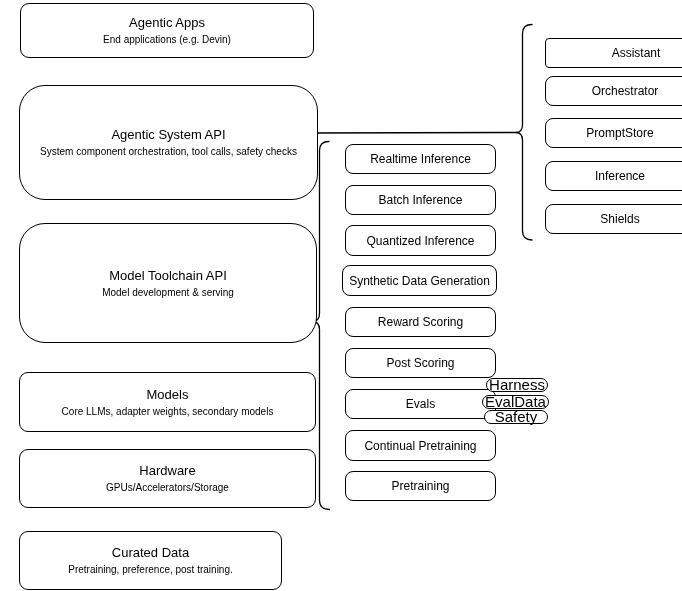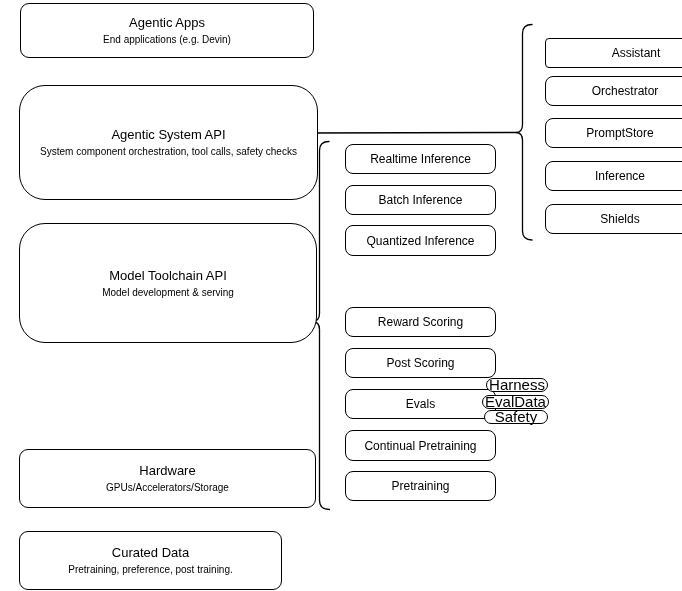--- a/index.html
+++ b/index.html
@@ -86,37 +86,42 @@
   <div class="box stack" style="left:3px; top:85px; width:299px; height:115px; border-radius:26px">
     <div class="title">Agentic System API</div>
     <div class="sub">System component orchestration, tool calls, safety checks</div>
   </div>
 
   <div class="box stack" style="left:3px; top:223px; width:298px; height:120px; border-radius:26px">
     <div class="title">Model Toolchain API</div>
     <div class="sub">Model development &amp; serving</div>
   </div>
 
+  <div class="box stack" style="left:3px; top:372px; width:297px; height:60px; border-radius:9px">
+    <div class="title">Models</div>
+    <div class="sub">Core LLMs, adapter weights, secondary models</div>
+  </div>
 
   <div class="box stack" style="left:3px; top:449px; width:297px; height:59px; border-radius:9px">
     <div class="title">Hardware</div>
     <div class="sub">GPUs/Accelerators/Storage</div>
   </div>
 
   <div class="box stack" style="left:3px; top:531px; width:263px; height:59px; border-radius:9px">
     <div class="title">Curated Data</div>
     <div class="sub">Pretraining, preference, post training.</div>
   </div>
 
   <div class="box node" style="left:329px; top:144px; width:151px; height:30px; border-radius:8px">Realtime Inference</div>
 
   <div class="box node" style="left:329px; top:185px; width:151px; height:30px; border-radius:8px">Batch Inference</div>
 
   <div class="box node" style="left:329px; top:225px; width:151px; height:31px; border-radius:8px">Quantized Inference</div>
 
+  <div class="box node" style="left:326px; top:265px; width:155px; height:31px; border-radius:8px">Synthetic Data Generation</div>
 
   <div class="box node" style="left:329px; top:307px; width:151px; height:30px; border-radius:8px">Reward Scoring</div>
 
   <div class="box node" style="left:329px; top:348px; width:151px; height:30px; border-radius:8px">Post Scoring</div>
 
   <div class="box node" style="left:329px; top:389px; width:151px; height:30px; border-radius:8px">Evals</div>
 
   <div class="box node" style="left:329px; top:430px; width:151px; height:31px; border-radius:8px">Continual Pretraining</div>
 
   <div class="box node" style="left:329px; top:471px; width:151px; height:30px; border-radius:8px">Pretraining</div>

